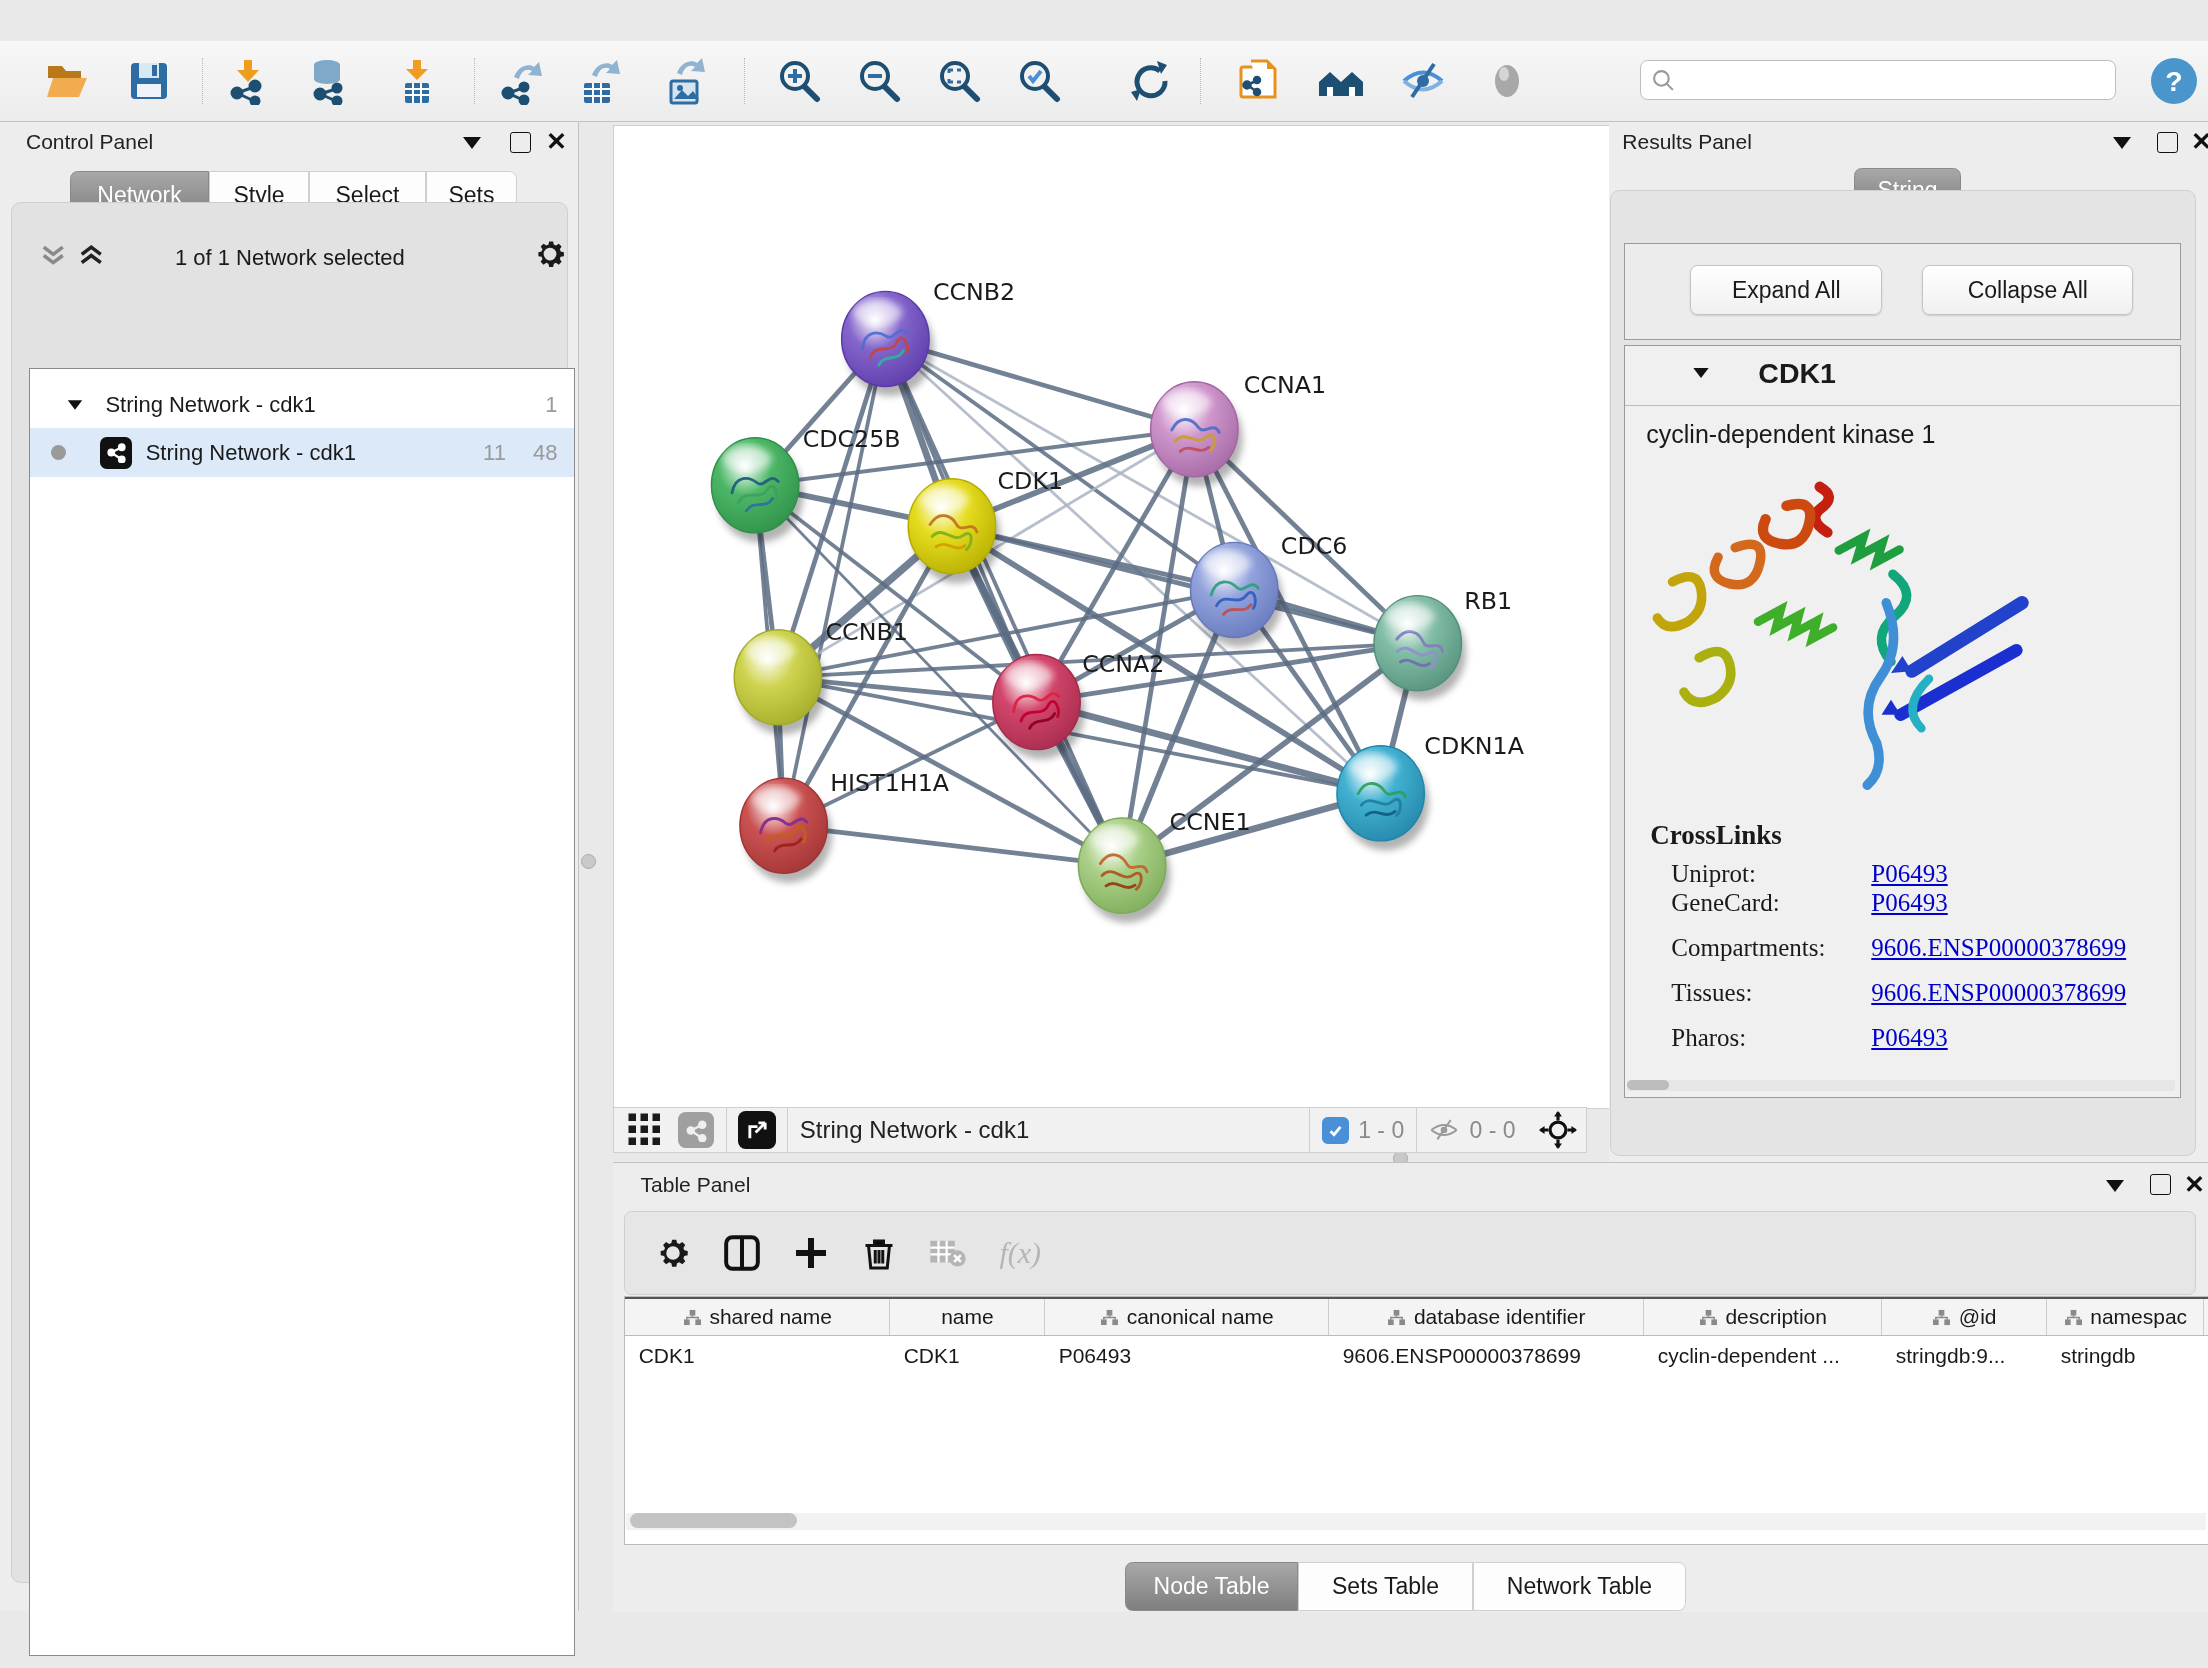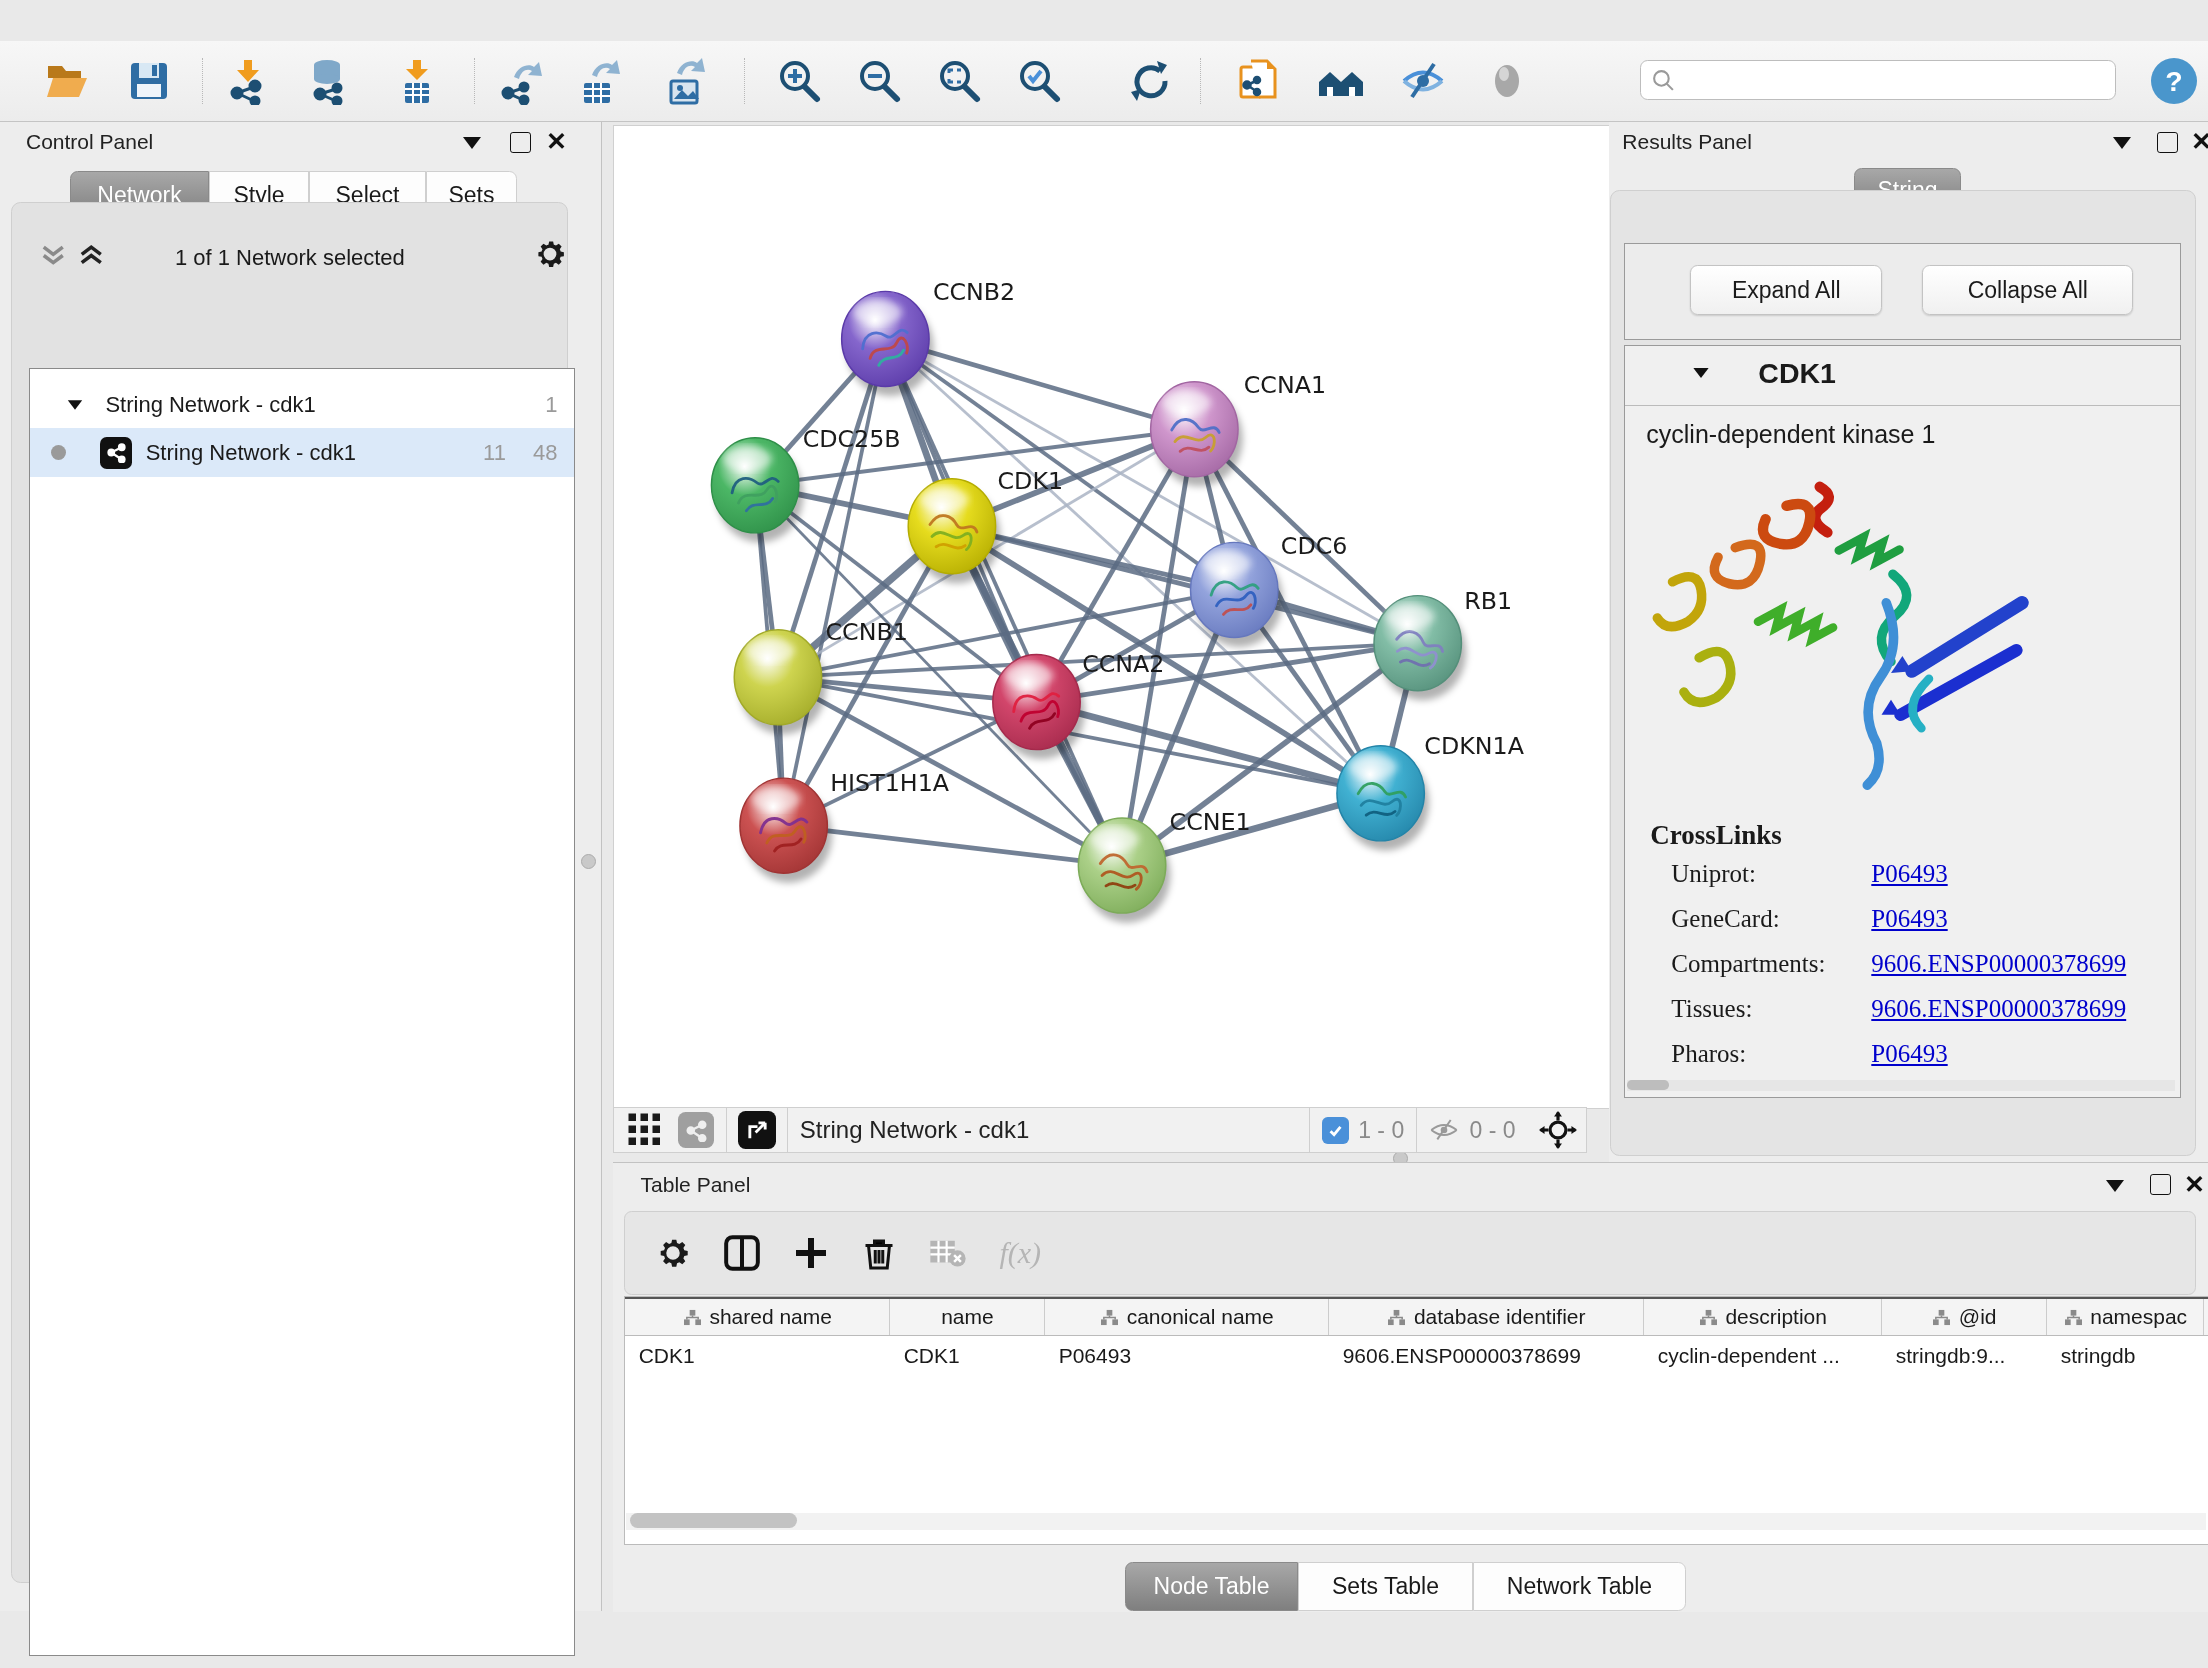--- a/index.html
+++ b/index.html
@@ -19,21 +19,21 @@
   .tsep{top:17px;width:0;height:46px;border-left:1.9px dotted #b8b8b8;}
   .searchbox{left:1640px;top:19px;width:476px;height:40px;background:#fff;border:1px solid #bdbdbd;
              border-radius:7.6px;display:flex;align-items:center;padding-left:9.5px;box-sizing:border-box;}
   .searchbox input{border:none;outline:none;font-size:21px;width:409px;background:transparent;}
   
   .ptitle{font-size:21px;color:#222;}
   .tab{height:48px;border:1px solid #cfcfcf;background:#fdfdfd;display:flex;align-items:center;
        justify-content:center;font-size:23px;box-sizing:border-box;}
   .tab.sel{background:linear-gradient(#a8a8a8,#7f7f7f);color:#fff;border-color:#8a8a8a;}
   
-  .cpanel{left:0;top:122px;width:578px;height:1489px;background:#ededed;border-right:1px solid #c2c2c2;padding-left:23px;}
+  .cpanel{left:0;top:122px;width:578px;height:1489px;background:#ededed;border-right:1px solid #c2c2c2;}
   .cp-box{left:11.4px;top:80px;width:555px;height:1379px;background:#e2e2e2;border-radius:9.5px;border:1px solid #cfcfcf;}
   .listbox{left:17px;top:165px;width:544px;height:1286px;background:#fff;border:1.9px solid #8a8a8a;}
   .netrow{width:100%;height:46px;display:flex;align-items:center;font-size:22px;}
   .netrow .cnt{color:#9a9a9a;}
   .shareicon{width:32px;height:32px;border-radius:6.7px;background:#111;display:inline-flex;
              align-items:center;justify-content:center;}
   
   .canvas{left:613px;top:125px;width:973px;height:982px;background:#fff;border:1px solid #d0d0d0;box-sizing:content-box;padding-left:23px;}
   .viewbar{left:613px;top:1107px;width:974px;height:46px;background:#f1f1f1;border:1px solid #cfcfcf;
            display:flex;align-items:center;box-sizing:border-box;font-size:23px;}
@@ -622,21 +622,21 @@
             <path d="M398 150L282 222" stroke="#2242cc" stroke-width="14"></path>
             <path d="M392 200L270 268" stroke="#1b2fd0" stroke-width="13"></path>
             <path d="M300 230q-30 30-8 52" stroke="#26b0c4" stroke-width="9"></path>
           </g>
           <path d="M282 222l-22 2 12-18z" fill="#2242cc"></path>
           <path d="M270 268l-20 0 10-16z" fill="#1b2fd0"></path>
         </svg>
 
         <div class="abs serif" style="left:25px;top:474px;font-size:27px;font-weight:bold">CrossLinks</div>
         <div id="crosslinks" class="abs serif" style="left:46px;top:514px;width:495px;font-size:25px">
-            <div style="display: flex; margin-bottom: 17px; font-family: Liberation Serif, serif;">
+            <div style="display: flex; margin-bottom: 1px; font-family: Liberation Serif, serif;">
               <span style="width: 200px;">Uniprot:</span>
               <a class="xlink" href="#">P06493</a>
             </div>
             <div style="display: flex; margin-bottom: 17px;">
               <span style="width: 200px;">GeneCard:</span>
               <a class="xlink" href="#">P06493</a>
             </div>
             <div style="display: flex; margin-bottom: 17px;">
               <span style="width: 200px;">Compartments:</span>
               <a class="xlink" href="#">9606.ENSP00000378699</a>

